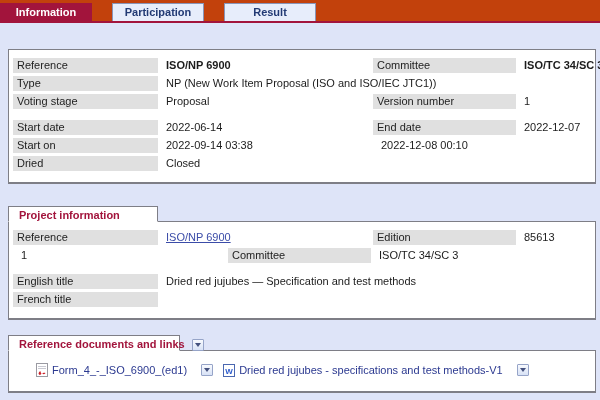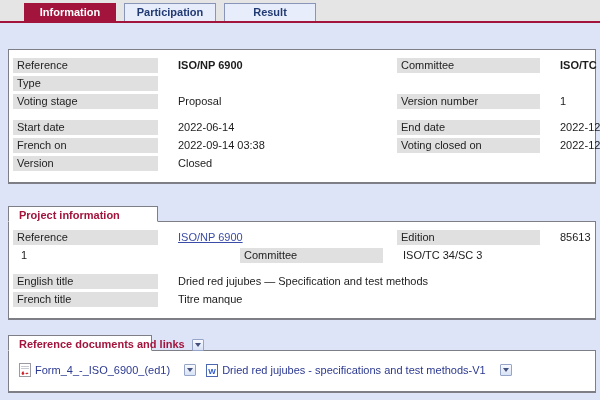--- a/index.html
+++ b/index.html
@@ -5,23 +5,23 @@
   * { box-sizing: border-box; }
   html, body { margin: 0; padding: 0; }
   body {
     width: 600px; height: 400px; overflow: hidden;
     background: #ffffff;
     font-family: "Liberation Sans", sans-serif;
     font-size: 11px; color: #1c1c1c;
   }
   
   .tabbar {
-    display: flex; gap: 8px;
-    padding: 3px 0 0 24px;
-    background: #e5e5e5;
+    display: flex; gap: 20px;
+    padding: 3px 0 0 0;
+    background: #c2410c;
     border-bottom: 2px solid #A2143C;
     height: 23px;
   }
   .tab {
     width: 92px; height: 18px; line-height: 17px;
     text-align: center; font-weight: bold; font-size: 11px;
     background: #E7EDFB; color: #223A74;
     border: 1px solid #8894B8; border-bottom: none;
     cursor: pointer; white-space: nowrap; overflow: hidden;
   }
@@ -31,43 +31,43 @@
   .section { margin: 0 4px 0 8px; }
   .section.project { margin-top: 22px; }
   .section.refs { margin-top: 15px; }
   .tabcap {
     width: 150px; height: 16px; padding: 2px 0 0 10px;
     background: #ffffff;
     border: 1px solid #7E7E86; border-bottom: 1px solid #ffffff;
     position: relative; z-index: 2; margin-bottom: -1px;
     white-space: nowrap;
   }
-  .tabcap.wide { width: 144px; }
+  .tabcap.wide { width: 172px; }
   .sec-title { color: #A2143C; font-weight: bold; font-size: 11px; }
   .sbody {
     background: #ffffff;
     border: 1px solid #7E7E86; border-bottom-width: 2px;
     padding: 8px 0; position: relative; z-index: 1;
   }
   
-  .row { display: flex; margin: 0 10px 3px 4px; line-height: 13px; gap: 12px; }
+  .row { display: flex; margin: 0 10px 3px 4px; line-height: 13px; }
   .lab, .lab2 {
     background: #E0E0E0; padding: 1px 4px; color: #222;
     white-space: nowrap; overflow: hidden;
   }
   .lab  { flex: 0 0 145px; }
   .lab2 { flex: 0 0 143px; }
   .val  { flex: 0 0 215px; padding: 1px 0 1px 8px; white-space: nowrap; }
   .val2 { flex: 1; padding: 1px 0 1px 8px; white-space: nowrap; }
   .row.wide .val { flex: 1; }
   .spacer { height: 8px; }
   .bold { font-weight: bold; }
   a.plink { color: #3B4CA8; text-decoration: underline; cursor: pointer; }
   
-  .docs { display: flex; align-items: center; padding: 4px 8px 6px 10px; }
+  .docs { display: flex; align-items: center; padding: 4px 8px 6px 10px; margin-left: 17px; }
   .doc {
     display: inline-flex; align-items: center; gap: 4px;
     color: #2B3990; cursor: pointer; margin-right: 10px; white-space: nowrap;
   }
   .expander {
     width: 12px; height: 12px; margin-left: 4px;
     border: 1px solid #96A4C8; border-radius: 1px;
     background: linear-gradient(#f8fafe, #d8e2f6);
     display: inline-flex; align-items: center; justify-content: center;
     cursor: pointer; vertical-align: middle; flex: 0 0 auto;
@@ -93,42 +93,42 @@
   <div class="section">
     <div class="sbody">
       <div class="row">
         <div class="lab">Reference</div>
         <div class="val bold">ISO/NP 6900</div>
         <div class="lab2">Committee</div>
         <div class="val2 bold">ISO/TC 34/SC 3</div>
       </div>
       <div class="row wide">
         <div class="lab">Type</div>
+        <div class="val">NP  (New Work Item Proposal (ISO and ISO/IEC JTC1))</div>
       </div>
       <div class="row">
         <div class="lab">Voting stage</div>
         <div class="val">Proposal</div>
         <div class="lab2">Version number</div>
         <div class="val2">1</div>
       </div>
       <div class="spacer"></div>
       <div class="row">
         <div class="lab">Start date</div>
         <div class="val">2022-06-14</div>
         <div class="lab2">End date</div>
         <div class="val2">2022-12-07</div>
       </div>
       <div class="row">
-        <div class="lab">French on</div>
+        <div class="lab">Start on</div>
         <div class="val">2022-09-14 03:38</div>
-        <div class="lab2">Voting closed on</div>
         <div class="val2">2022-12-08 00:10</div>
       </div>
       <div class="row wide">
-        <div class="lab">Version</div>
+        <div class="lab">Dried</div>
         <div class="val">Closed</div>
       </div>
     </div>
   </div>
 
   <div class="section project">
     <div class="tabcap">
       <span class="sec-title">Project information</span>
     </div>
     <div class="sbody">
@@ -143,21 +143,20 @@
         <div class="lab2">Committee</div>
         <div class="val2">ISO/TC 34/SC 3</div>
       </div>
       <div class="spacer"></div>
       <div class="row wide">
         <div class="lab">English title</div>
         <div class="val">Dried red jujubes — Specification and test methods</div>
       </div>
       <div class="row wide">
         <div class="lab">French title</div>
-        <div class="val">Titre manque</div>
       </div>
     </div>
   </div>
 
   <div class="section refs">
     <div class="tabcap wide">
       <span class="sec-title">Reference documents and links</span>
       <span class="expander" style="display:inline-flex;">
           <span class="tri"></span>
         </span>

